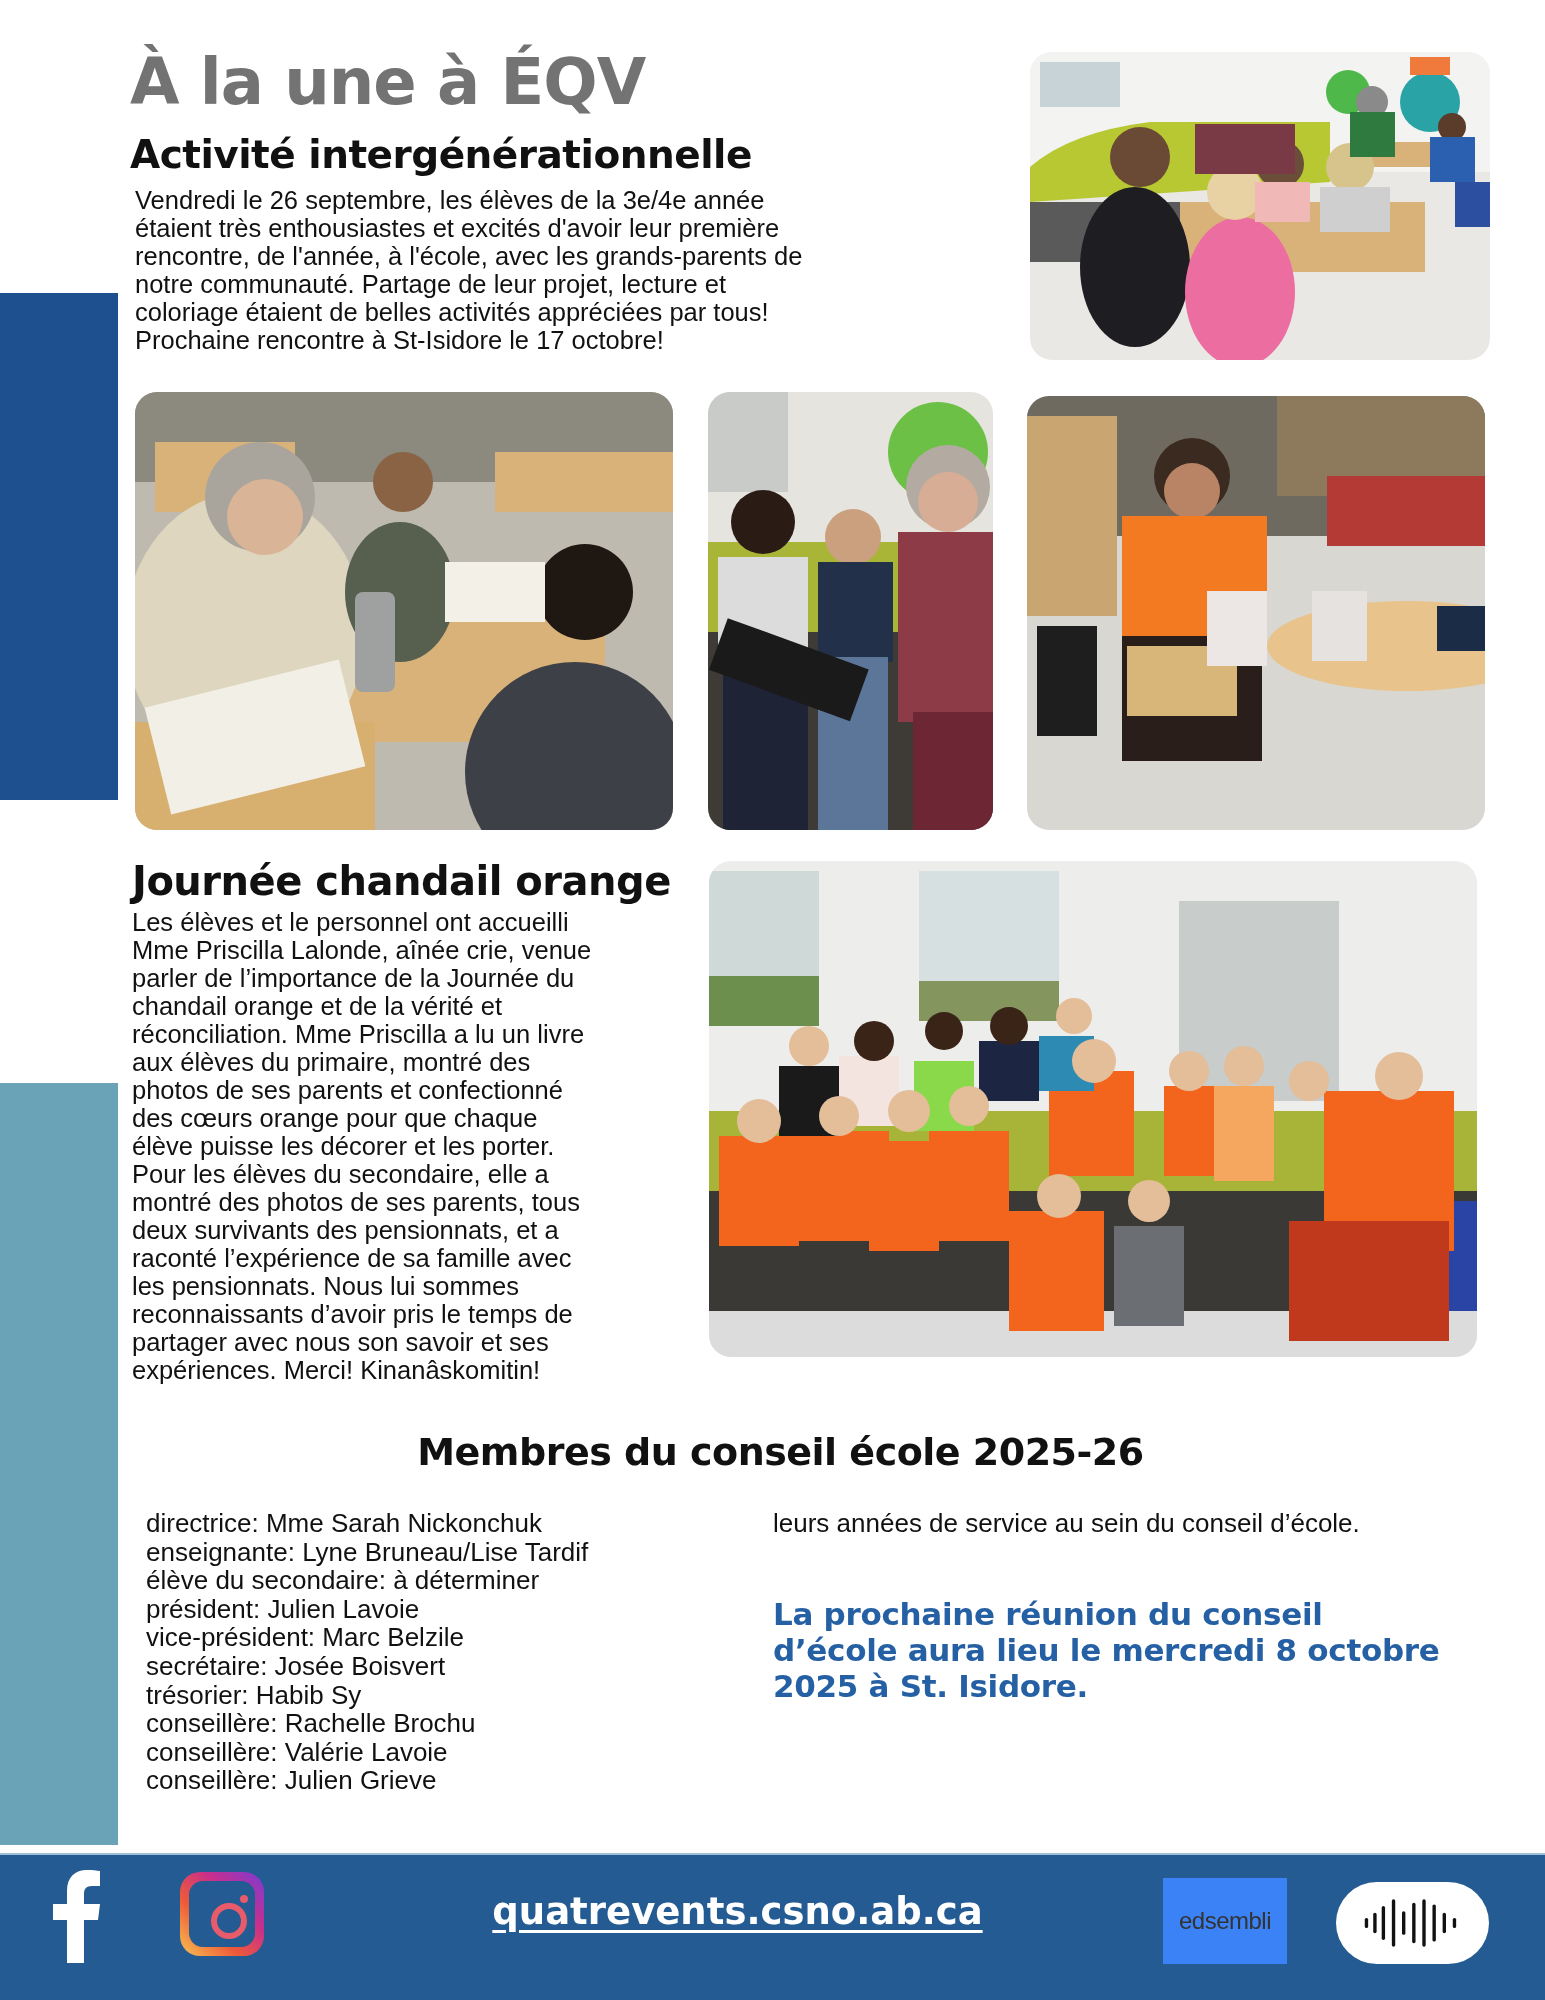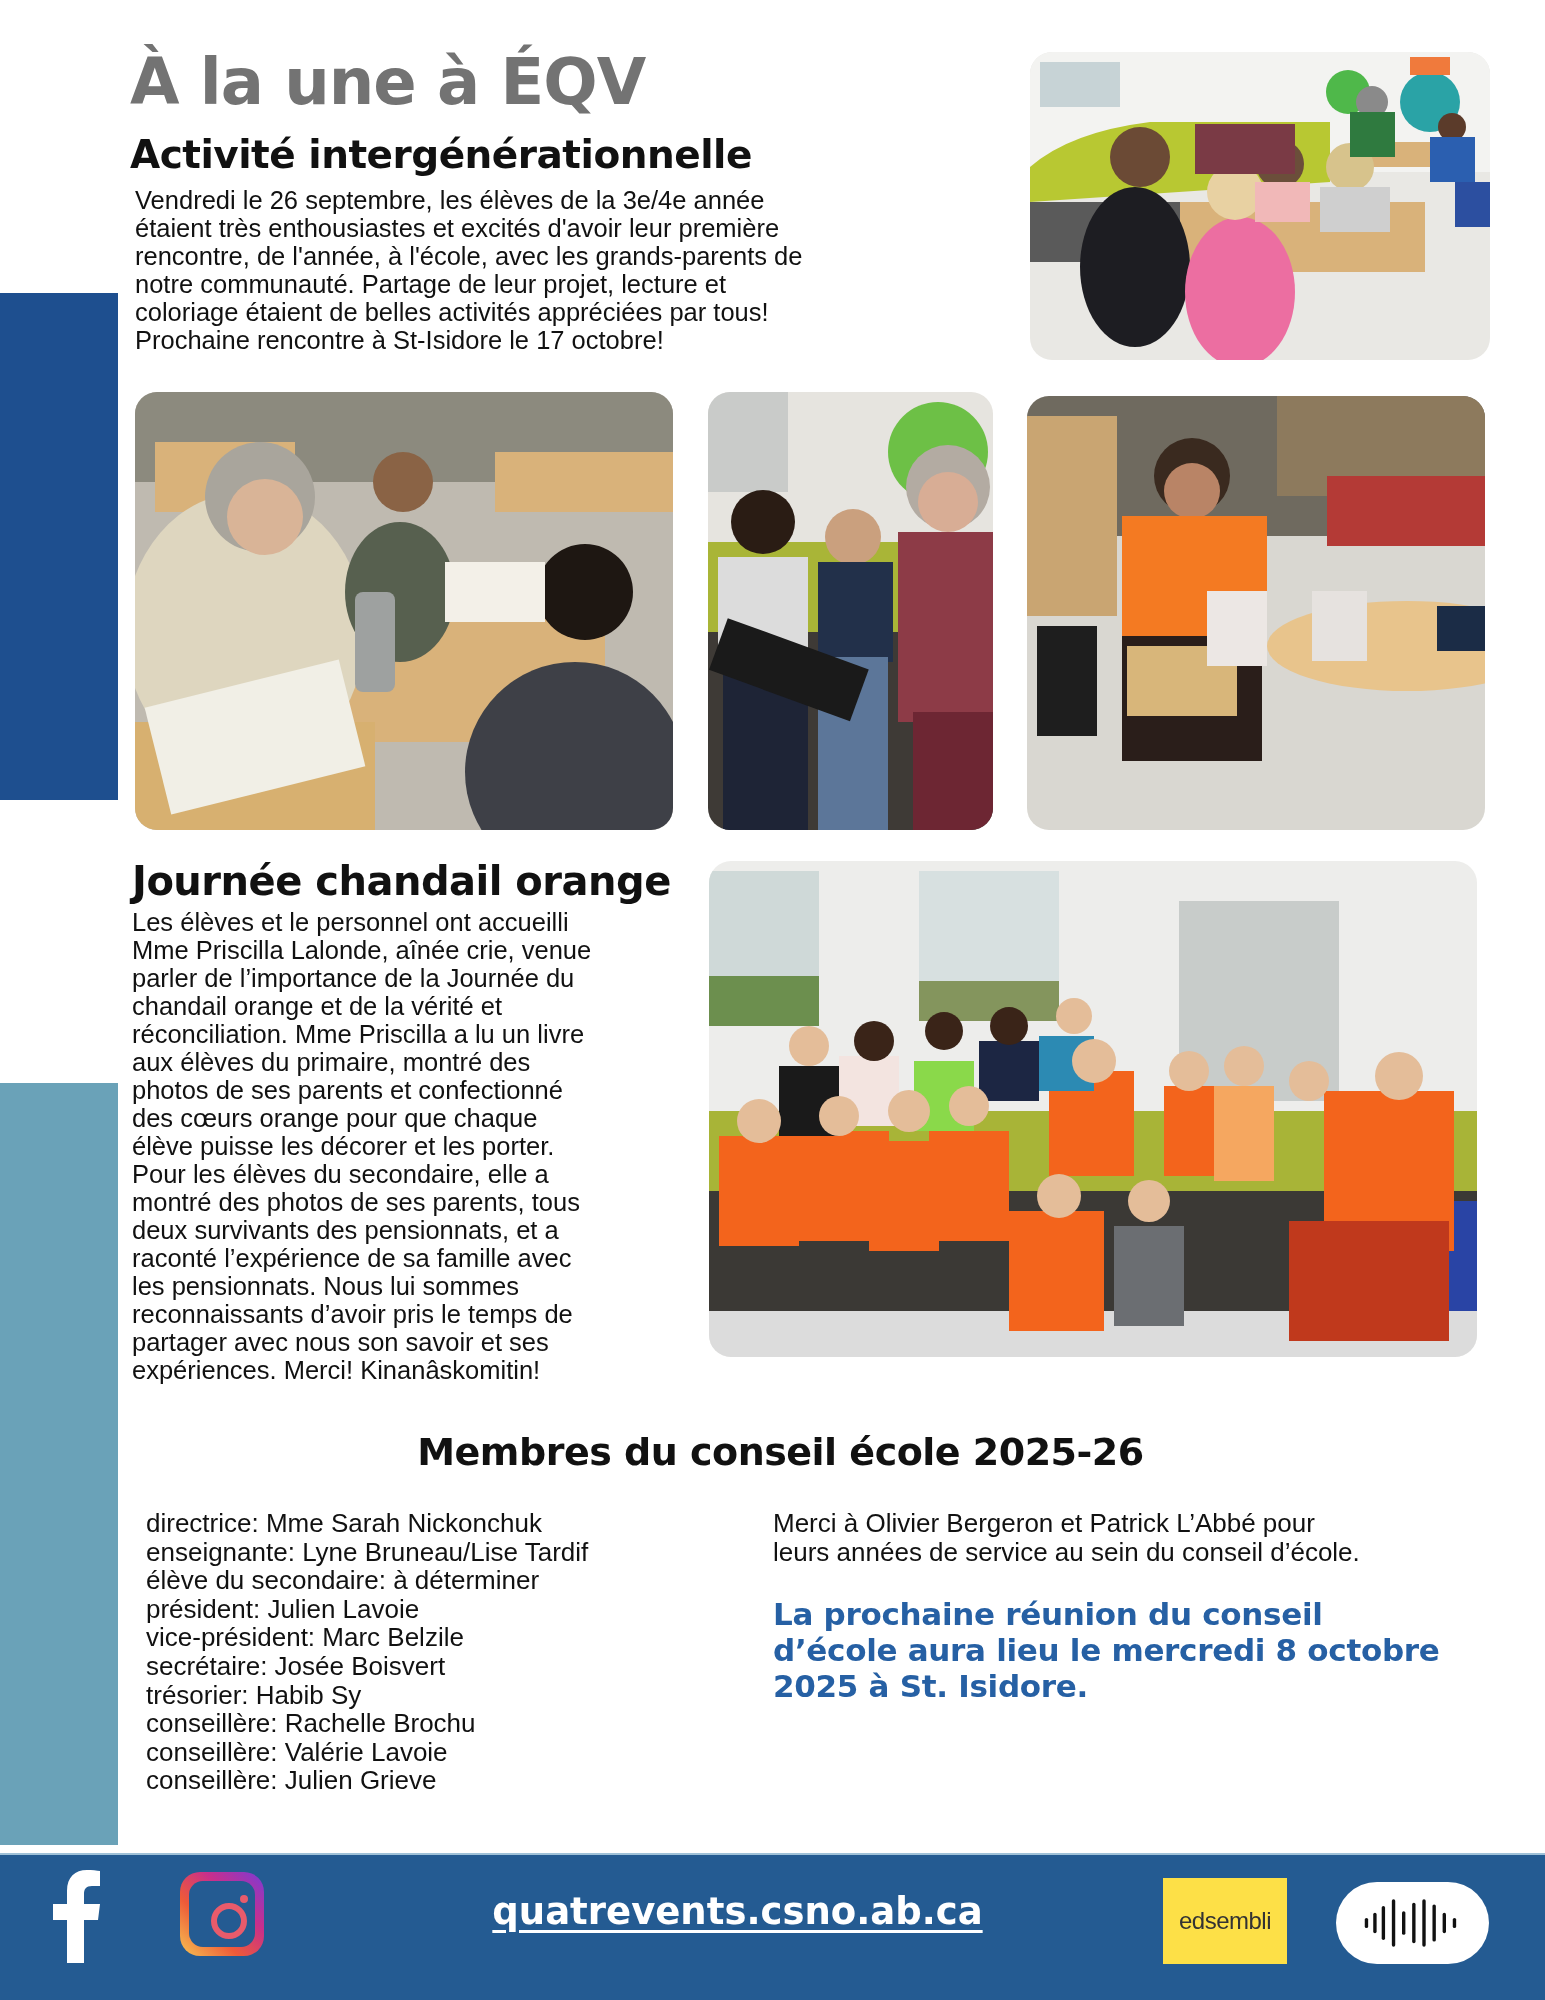--- a/index.html
+++ b/index.html
@@ -30,21 +30,21 @@
   .next { left:773px; top:1596px; width:720px; font-weight:bold; font-size:31px; line-height:36px; color:#2660a4; letter-spacing:-0.3px; }
   .footer { left:0; top:1853px; width:1545px; height:147px; background:#245b92; border-top:2px solid #9fc1d8; }
   .fb { left:50px; top:1868px; width:52px; height:95px; }
   .ig { left:180px; top:1872px; width:84px; height:84px; border-radius:20px;
         background:linear-gradient(45deg,#f6c452 0%,#ee5a38 35%,#c92f8b 65%,#7b3bd6 100%); }
   .ig-inner { position:absolute; left:9px; top:9px; width:66px; height:66px; border-radius:14px; background:#245b92; }
   .ig-lens { position:absolute; left:22px; top:22px; width:24px; height:24px; border:6px solid #e85b6b; border-radius:50%; }
   .ig-dot { position:absolute; left:51px; top:14px; width:8px; height:8px; background:#e85b6b; border-radius:50%; }
   .url { left:0; width:1421px; top:1890px; text-align:center;padding-left:27px; }
   .url a { font-weight:bold; font-size:37px; color:#ffffff; text-decoration:underline; text-underline-offset:6px; text-decoration-thickness:3px; }
-  .eds { left:1163px; top:1878px; width:124px; height:86px; background:#fde047; display:flex; align-items:center; justify-content:center;
+  .eds { left:1163px; top:1878px; width:124px; height:86px; background:#3b82f6; display:flex; align-items:center; justify-content:center;
          font-family:"Liberation Sans", sans-serif; font-size:24px; color:#333; letter-spacing:-0.5px; }
   .pod { left:1336px; top:1882px; width:153px; height:82px; background:#fff; border-radius:41px; display:flex; align-items:center; justify-content:center; }
 </style>
 </head>
 <body>
 
 <div class="abs bar-dark"></div>
 <div class="abs bar-light"></div>
 
 <div class="abs title">À la une à ÉQV</div>
@@ -206,21 +206,20 @@
     <li>élève du secondaire: à déterminer</li>
     <li>président: Julien Lavoie</li>
     <li>vice-président: Marc Belzile</li>
     <li>secrétaire: Josée Boisvert</li>
     <li>trésorier: Habib Sy</li>
     <li>conseillère: Rachelle Brochu</li>
     <li>conseillère: Valérie Lavoie</li>
     <li>conseillère: Julien Grieve</li>
   </ul>
 <div class="abs thanks" id="thanks">
-    <div>Merci à Olivier Bergeron et Patrick L’Abbé pour</div>
     <div>leurs années de service au sein du conseil d’école.</div>
   </div>
 <div class="abs next" id="next">
     <div>La prochaine réunion du conseil</div>
     <div>d’école aura lieu le mercredi 8 octobre</div>
     <div>2025 à St. Isidore.</div>
   </div>
 
 <div class="abs footer"></div>
 <div class="abs fb">

